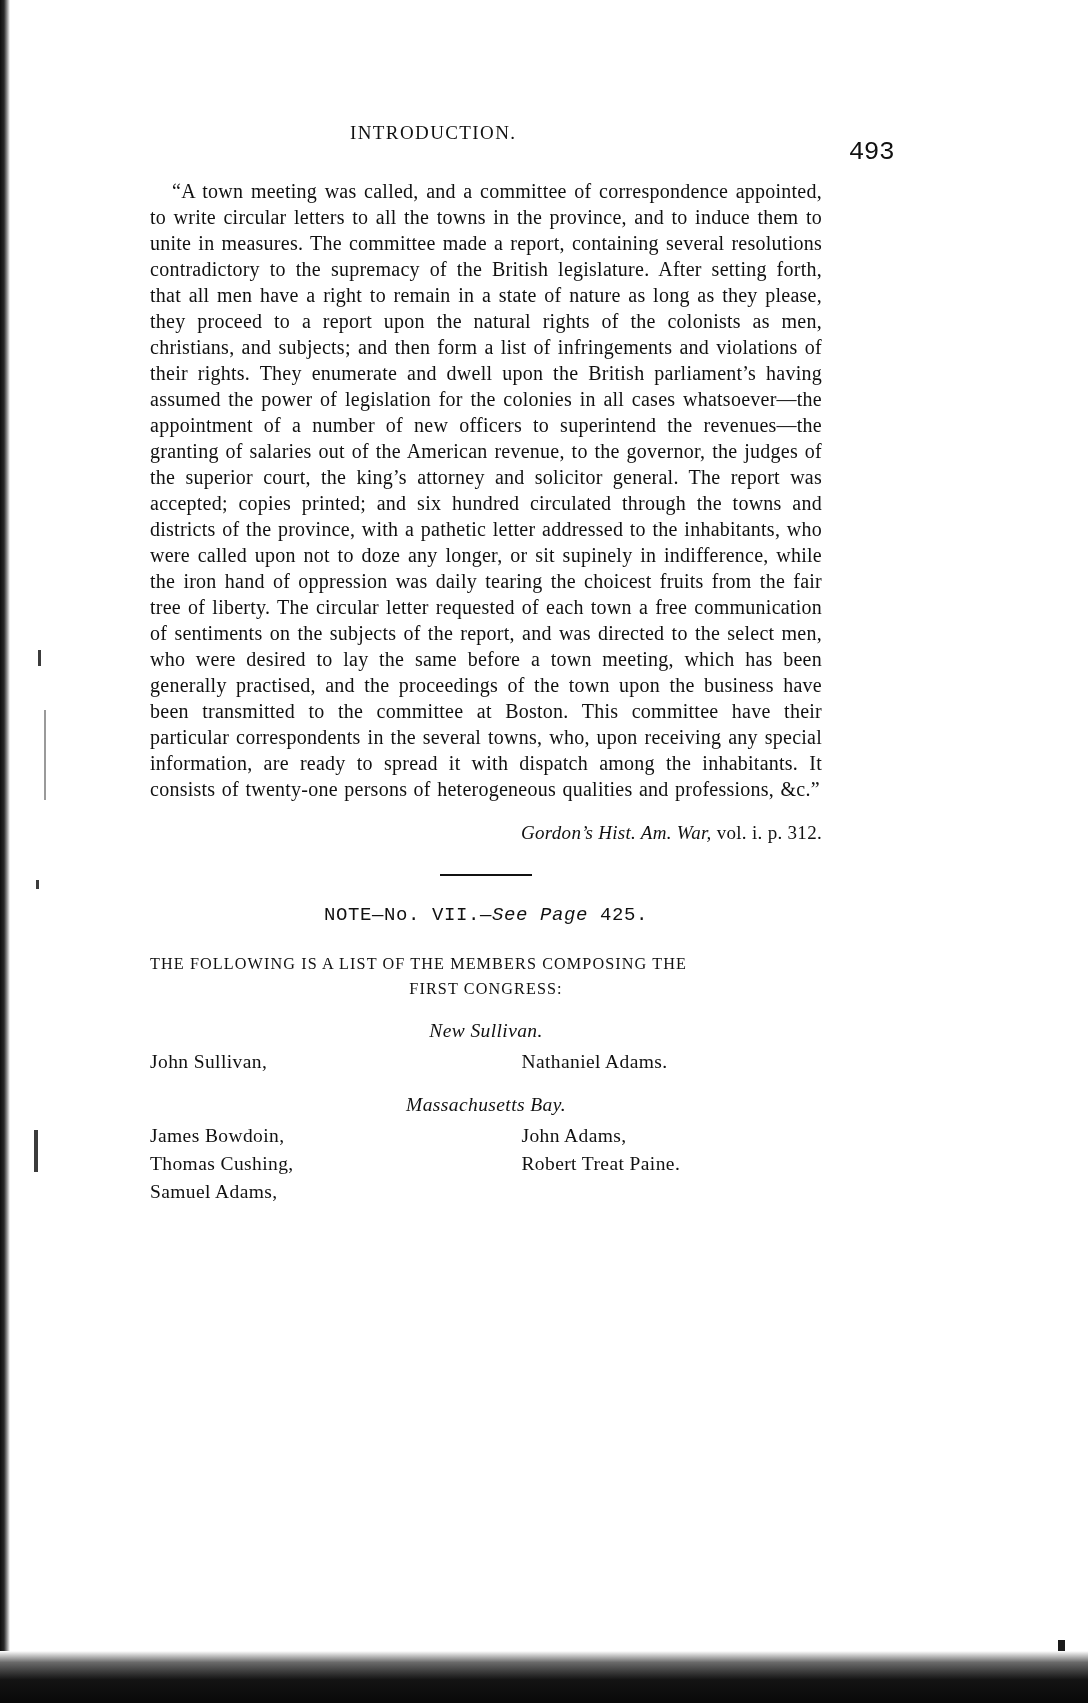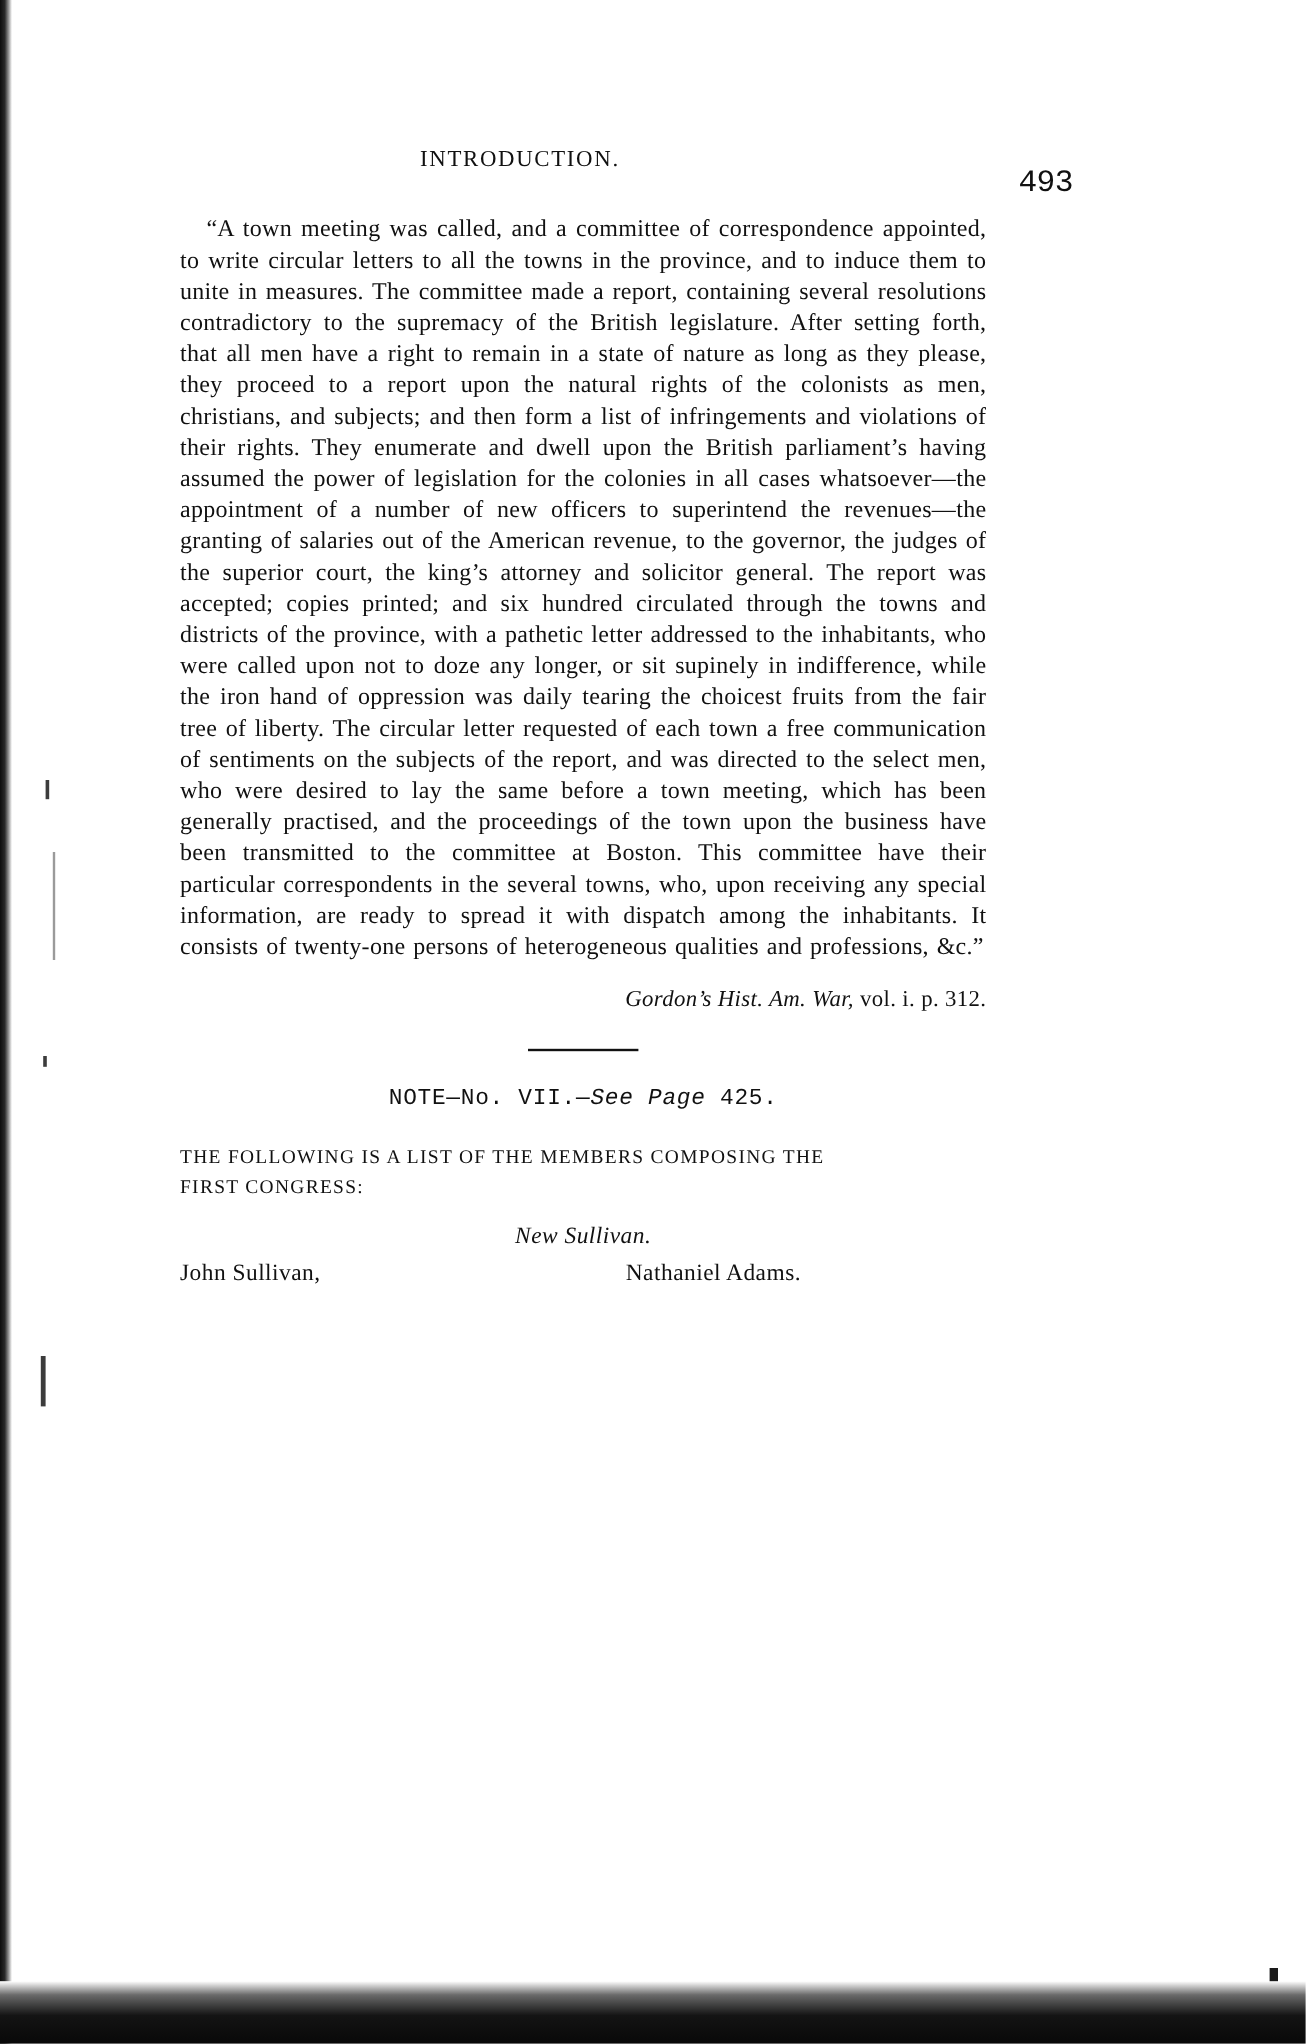--- a/index.html
+++ b/index.html
@@ -122,21 +122,21 @@
   }
 
   .list-intro {
     font-size: 16.2px;
     letter-spacing: 1.1px;
     text-align: justify;
     line-height: 25px;
   }
   .list-intro .line2 {
     display: block;
-    text-align: left;
+    text-align: center;
     letter-spacing: 1.1px;
   }
 
   .state-name {
     text-align: center;
     font-style: italic;
     font-size: 19.5px;
     margin-top: 18px;
     margin-bottom: 6px;
     letter-spacing: 0.4px;
@@ -205,20 +205,39 @@
       <table class="delegate-table">
         <tbody>
           <tr>
             <td class="col-left">John Sullivan,</td>
             <td class="col-right">Nathaniel Adams.</td>
           </tr>
         </tbody>
       </table>
     </div>
 
+    <div>
+      <div class="state-name">Massachusetts Bay.</div>
+      <table class="delegate-table">
+        <tbody>
+          <tr>
+            <td class="col-left">James Bowdoin,</td>
+            <td class="col-right">John Adams,</td>
+          </tr>
+          <tr>
+            <td class="col-left">Thomas Cushing,</td>
+            <td class="col-right">Robert Treat Paine.</td>
+          </tr>
+          <tr>
+            <td class="col-left">Samuel Adams,</td>
+            <td class="col-right empty-cell"></td>
+          </tr>
+        </tbody>
+      </table>
+    </div>
 
   </div>
 
   <div class="scan-speck speck-e"></div>
   <div class="scan-speck speck-f"></div>
   <div class="scan-edge-bottom"></div>
 
 </div>
 
 </body></html>

